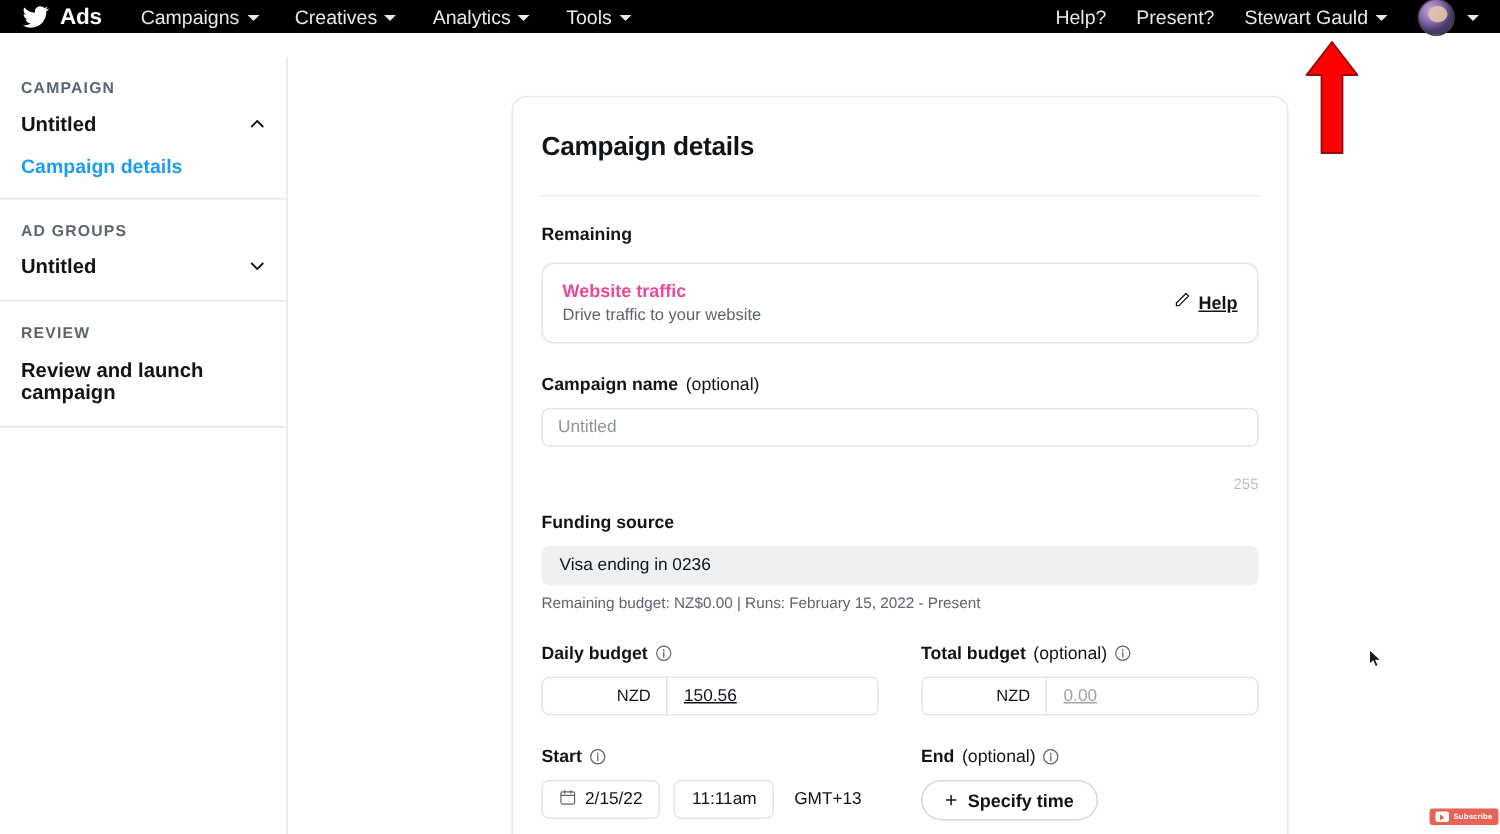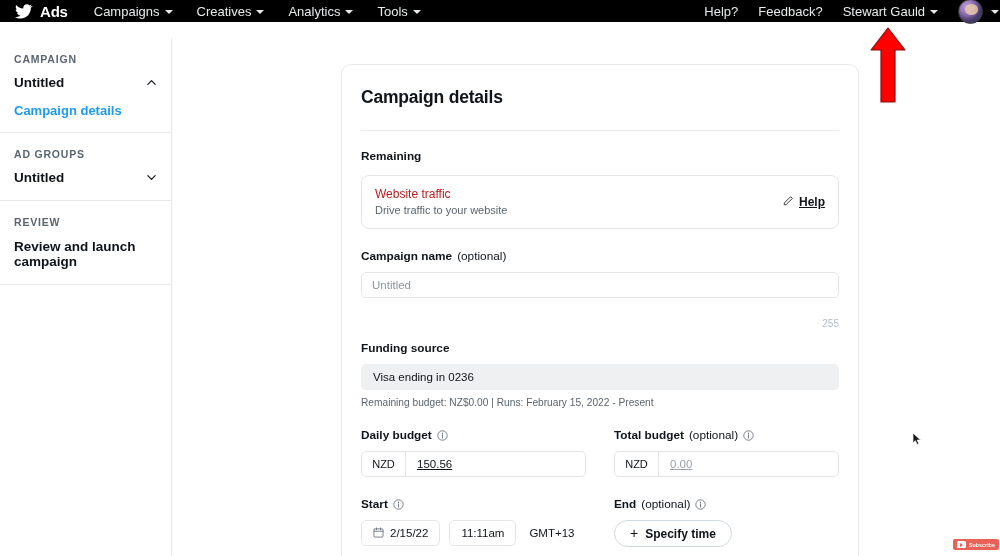--- a/index.html
+++ b/index.html
@@ -8,21 +8,21 @@
     font-family: "Liberation Sans", sans-serif;
     background: #ffffff;
     overflow: hidden;
   }
   #root { position: relative; width: 1000px; height: 556px; background:#fff; }
 
   
   .topnav {
     position: absolute; top:0; left:0; width:1000px; height:22px;
     background:#000; display:flex; align-items:center;
-    padding: 0 1px 0 14px;
+    padding: 0 14px 0 14px;
   }
   .brand { display:flex; align-items:center; gap:7px; margin-right:26px; }
   .brand .bird { width:19px; height:19px; display:block; }
   .brand-text { color:#fff; font-size:15px; font-weight:bold; letter-spacing:-0.2px; }
   .nav-items { display:flex; align-items:flex-start; gap:24px; }
   .nav-item {
     color:#e7e9ea; font-size:13px; display:flex; align-items:center; gap:5px;
     cursor:pointer; white-space:nowrap;
   }
   .chev-d {
@@ -36,21 +36,21 @@
     background: radial-gradient(circle at 35% 30%, #c9a6e0 0%, #8e6fb0 35%, #4a3a6b 62%, #2b3a55 100%);
     border:1px solid #3b3b3b; position:relative; overflow:hidden;
   }
   .avatar:after{
     content:""; position:absolute; left:6px; top:4px; width:13px; height:11px;
     border-radius:50%; background:#e8c9a8; opacity:.85;
   }
 
   
   .sidebar {
-    position:absolute; top:38px; left:0; width:172px; height:518px;
+    position:absolute; top:38px; left:0; width:192px; height:518px;
     background:#fff; border-right:1px solid #e6e8ea;
   }
   .sb-section { border-bottom:1px solid #e6e8ea; padding: 12px 0 13px 0; }
   .sb-label {
     font-size:10.5px; font-weight:bold; letter-spacing:.8px; color:#5b6570;
     padding: 3px 14px 0 14px; text-transform:uppercase;
   }
   .sb-row {
     display:flex; align-items:center; justify-content:space-between;
     padding: 10px 14px 2px 14px; cursor:pointer;
@@ -71,21 +71,21 @@
   .card-title { font-size:17.5px; font-weight:bold; color:#0f1419; letter-spacing:-0.2px; }
   .divider { height:1px; background:#eaecee; margin: 22px 0 0 0; }
 
   .fld-label { font-size:11.8px; font-weight:bold; color:#0f1419; display:flex; align-items:center; gap:5px; }
   .fld-label .opt { font-weight:normal; color:#0f1419; }
 
   .objective-box {
     margin-top:12px; border:1px solid #e4e6e8; border-radius:8px;
     padding: 11px 13px 12px 13px; display:flex; align-items:center; justify-content:space-between;
   }
-  .obj-title { font-size:12px; font-weight:normal; color:#b91c1c; }
+  .obj-title { font-size:12px; font-weight:bold; color:#ec4899; }
   .obj-sub { font-size:11px; color:#5b6570; margin-top:3px; }
   .edit-btn { display:flex; align-items:center; gap:5px; cursor:pointer; }
   .edit-txt { font-size:12px; font-weight:bold; color:#0f1419; text-decoration:underline; }
 
   .input {
     margin-top:9px; height:26px; border:1px solid #e4e6e8; border-radius:5px;
     display:flex; align-items:center; padding: 0 10px;
     font-size:11.5px; color:#0f1419; background:#fff;
   }
   .input.ph { color:#8a959e; }
@@ -95,21 +95,21 @@
     margin-top:9px; height:26px; border-radius:5px; background:#eef0f2;
     display:flex; align-items:center; padding: 0 12px; font-size:11.5px; color:#0f1419;
   }
   .funding-note { margin-top:7px; font-size:10.2px; color:#5b6570; }
 
   .two-col { display:flex; gap:28px; margin-top:20px; }
   .col { flex:1; }
 
   .money-input {
     margin-top:9px; height:26px; border:1px solid #e4e6e8; border-radius:5px;
-    display:flex; align-items:stretch; overflow:hidden; background:#fff;
+    display:flex; align-items:stretch; overflow:hidden; background:#fff;padding-left:39px;
   }
   .cur {
     width:44px; display:flex; align-items:center; justify-content:center;
     font-size:11px; color:#0f1419; border-right:1px solid #e4e6e8;
   }
   .money-val { flex:1; display:flex; align-items:center; padding-left:11px; font-size:11.5px; color:#0f1419;text-decoration:underline; }
   .money-val.ph { color:#9aa3ab; }
 
   .date-row { display:flex; align-items:center; gap:9px; margin-top:9px; }
   .pill-in {
@@ -179,21 +179,21 @@
         <i class="chev-d"></i>
       </div>
       <div class="nav-item">
         <span>Tools</span>
         <i class="chev-d"></i>
       </div>
     </div>
 
     <div class="nav-right">
       <div class="nav-item">Help?</div>
-      <div class="nav-item">Feedback?</div>
+      <div class="nav-item">Present?</div>
       <div class="nav-item">
         <span>Stewart Gauld</span>
         <i class="chev-d"></i>
       </div>
       <div class="avatar-wrap">
         <span class="avatar"></span>
         <i class="chev-d"></i>
       </div>
     </div>
   </div>

